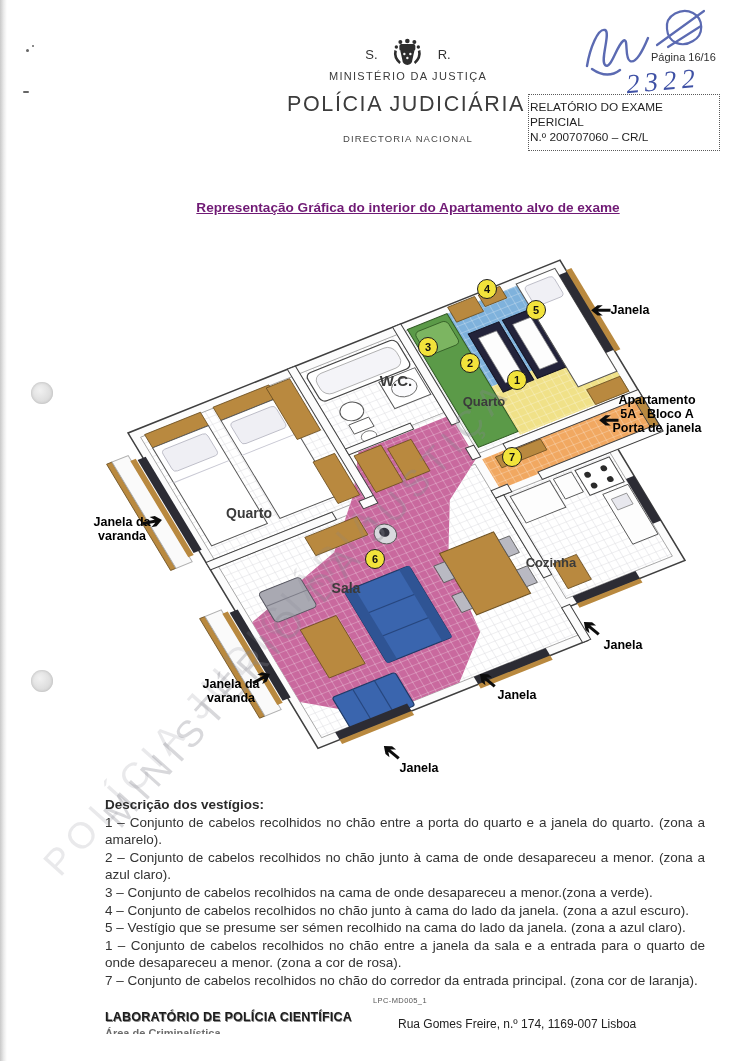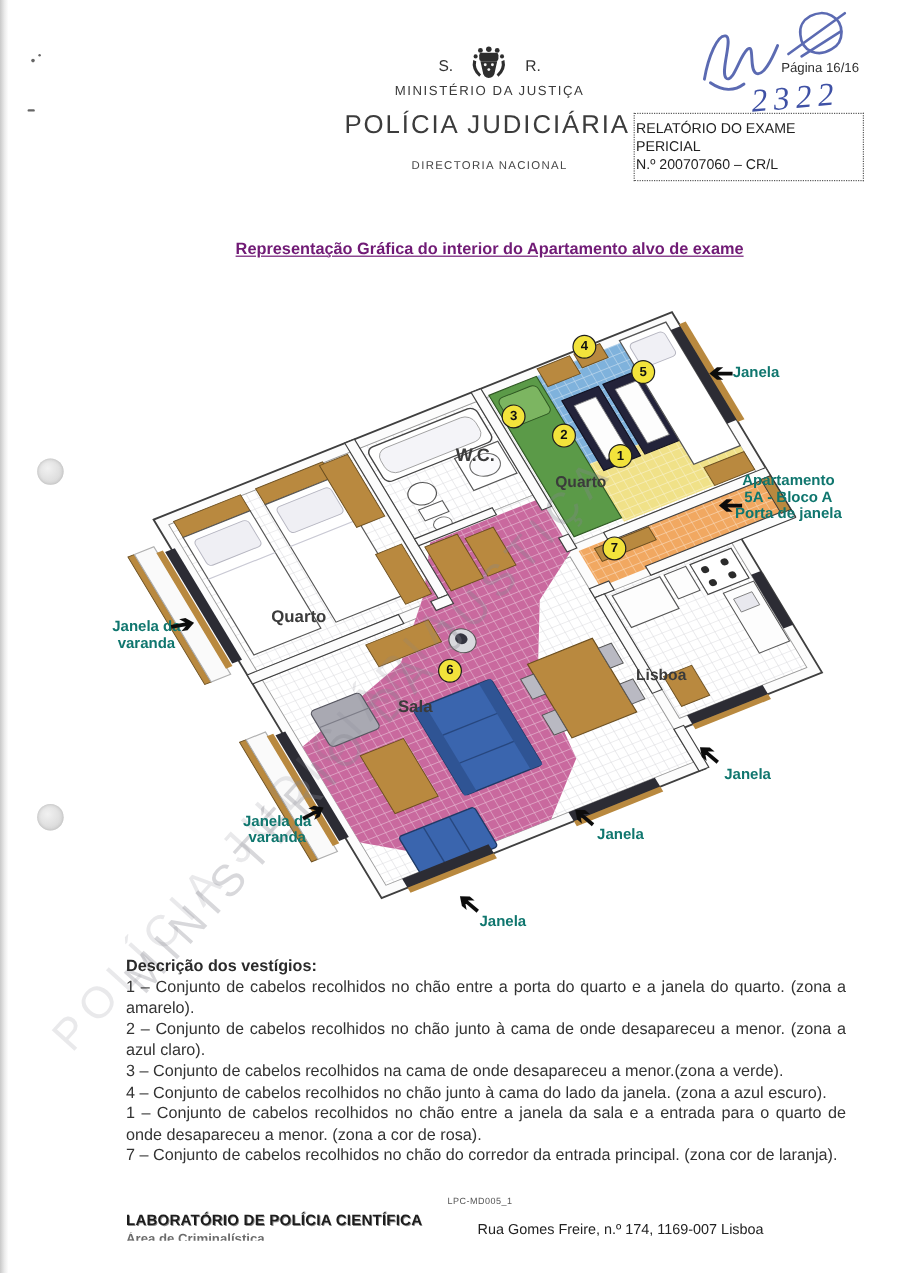--- a/index.html
+++ b/index.html
@@ -24,21 +24,21 @@
   .report-box{top:94px;left:528px;width:188px;border:1.6px dotted #5a5a5a;padding:5px 1px;
               text-align:left;font-size:11.8px;line-height:15px;color:#1f1f1f;background:rgba(255,255,255,.6);}
   .doc-title{top:200px;left:408px;font-size:13.6px;font-weight:bold;text-decoration:underline;
              color:#701a75;white-space:nowrap;transform:translateX(-50%);}
 
   
   .plan{position:absolute;left:0;top:230px;width:750px;height:565px;overflow:visible;z-index:1;}
   .plan svg{overflow:visible;}
   #fp-overlay{position:absolute;left:0;top:0;width:750px;height:1061px;z-index:2;pointer-events:none;}
   .room-label{position:absolute;transform:translate(-50%,-50%);color:#3b3b3b;white-space:nowrap;font-weight:bold;}
-  .ann{position:absolute;transform:translate(-50%,-50%);font-size:12.5px;font-weight:bold;color:#0f766e;
+  .ann{position:absolute;transform:translate(-50%,-50%);font-size:12.5px;font-weight:bold;color:#000000;
        text-align:center;white-space:pre-line;line-height:14px;}
   .arrow{position:absolute;font-size:20px;font-weight:bold;color:#0c0c0c;line-height:1;}
   .marker{position:absolute;width:18px;height:18px;border-radius:50%;background:var(--marker);
           border:1.6px solid #1d1d1d;color:#111;font-size:11px;font-weight:bold;
           display:flex;align-items:center;justify-content:center;transform:translate(-50%,-50%);}
   .wm{font-family:"Liberation Sans",sans-serif;font-size:37px;letter-spacing:7px;fill:#85858f;}
 
   
   .desc{top:796px;left:105px;width:600px;font-size:13.5px;line-height:17.6px;color:#333;z-index:4;}
   .desc-heading{font-weight:bold;color:#2b2b2b;}
@@ -237,21 +237,21 @@
       <text class="wm" x="120" y="600" transform="rotate(-48 120 600)" fill-opacity="0.32">MINISTÉRIO DA JUSTIÇA</text>
       <text class="wm" x="60" y="648" transform="rotate(-48 60 648)" fill-opacity="0.18">POLÍCIA JUDICIÁRIA</text>
     </svg>
   </div>
 
   <div id="fp-overlay">
       <div class="room-label" style="left: 396px; top: 380px; font-size: 15px;">W.C.</div>
       <div class="room-label" style="left: 484px; top: 401px; font-size: 13px;">Quarto</div>
       <div class="room-label" style="left: 249px; top: 513px; font-size: 14px;">Quarto</div>
       <div class="room-label" style="left: 346px; top: 588px; font-size: 14px;">Sala</div>
-      <div class="room-label" style="left: 551px; top: 562px; font-size: 13px;">Lisboa</div>
+      <div class="room-label" style="left: 551px; top: 562px; font-size: 13px;">Cozinha</div>
       <div class="ann" style="left: 630px; top: 310px;">Janela</div>
       <div class="arrow" style="left: 601px; top: 311px; transform: translate(-50%, -50%) rotate(180deg) scaleX(1.25);">➔</div>
       <div class="ann" style="left: 657px; top: 414px;">Apartamento 5A - Bloco A
 Porta de janela</div>
       <div class="arrow" style="left: 609px; top: 421px; transform: translate(-50%, -50%) rotate(180deg) scaleX(1.25);">➔</div>
       <div class="ann" style="left: 122px; top: 529px;">Janela da
 varanda</div>
       <div class="arrow" style="left: 152px; top: 521px; transform: translate(-50%, -50%) rotate(-10deg) scaleX(1.25);">➔</div>
       <div class="ann" style="left: 231px; top: 691px;">Janela da
 varanda</div>
@@ -271,20 +271,21 @@
       <div class="marker" style="left: 512px; top: 457px;">7</div>
     </div>
 
   <div class="abs desc">
     <div class="desc-heading">Descrição dos vestígios:</div>
     <div id="desc-items">
         <div class="ditem">1 – Conjunto de cabelos recolhidos no chão entre a porta do quarto e a janela do quarto. (zona a amarelo).</div>
         <div class="ditem">2 – Conjunto de cabelos recolhidos no chão junto à cama de onde desapareceu a menor. (zona a azul claro).</div>
         <div class="ditem">3 – Conjunto de cabelos recolhidos na cama de onde desapareceu a menor.(zona a verde).</div>
         <div class="ditem">4 – Conjunto de cabelos recolhidos no chão junto à cama do lado da janela. (zona a azul escuro).</div>
+        <div class="ditem">5 – Vestígio que se presume ser sémen recolhido na cama do lado da janela. (zona a azul claro).</div>
         <div class="ditem">1 – Conjunto de cabelos recolhidos no chão entre a janela da sala e a entrada para o quarto de onde desapareceu a menor. (zona a cor de rosa).</div>
         <div class="ditem">7 – Conjunto de cabelos recolhidos no chão do corredor da entrada principal. (zona cor de laranja).</div>
       </div>
   </div>
 
   <div class="abs lpc-code">LPC-MD005_1</div>
   <div class="abs lab-name">LABORATÓRIO DE POLÍCIA CIENTÍFICA</div>
   <div class="abs lab-area">Área de Criminalística</div>
   <div class="abs address">Rua Gomes Freire, n.º 174, 1169-007 Lisboa</div>
 

